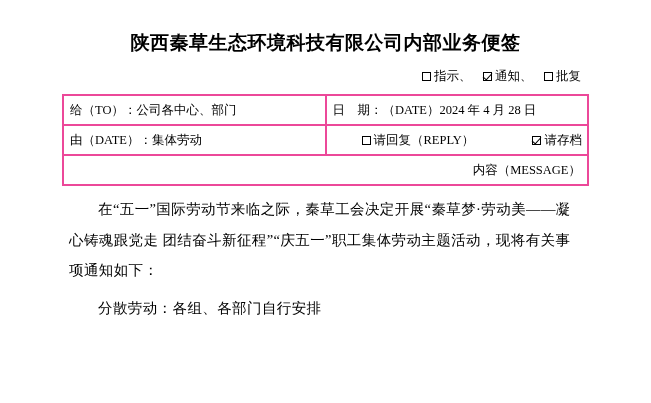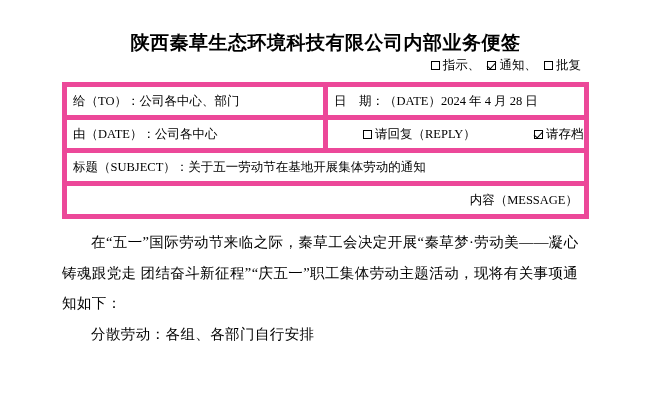--- a/index.html
+++ b/index.html
@@ -20,28 +20,30 @@
     height: 403px;
     box-sizing: border-box;
     padding: 0 62px;
   }
   .doc-title {
     text-align: center;
     font-size: 19px;
     font-weight: bold;
     letter-spacing: 0.5px;
     margin-top: 30px;
+    margin-bottom: 12px;
     white-space: nowrap;
   }
   .checkbox-rows {
     font-size: 12.5px;
     line-height: 1.55;
     text-align: right;
     padding-right: 8px;
     margin-bottom: 7px;
+    font-family: Liberation Mono, monospace;
   }
   .cb-row {
     white-space: nowrap;
   }
   .cb {
     display: inline-block;
     margin-left: 4px;
     white-space: nowrap;
   }
   .box {
@@ -65,39 +67,39 @@
     border-width: 0 1.4px 1.4px 0;
     transform: rotate(42deg);
   }
   table.form {
     width: 100%;
     border-collapse: collapse;
     table-layout: fixed;
     font-size: 12.5px;
   }
   table.form td {
-    border: 5px solid #ec4899;
+    border: 2px solid #ec4899;
     padding: 4px 6px;
     vertical-align: middle;
     height: 20px;
     white-space: nowrap;
     overflow: hidden;
   }
   .cell-left { width: 50%; }
   .cell-right { width: 50%; }
   .reply-cell span.cb { margin-left: 0; margin-right: 26px; padding-left: 29px; }
   .msg-label-row td { height: 18px; text-align: right; }
   .body-text {
     font-size: 14.5px;
     line-height: 2.1;
     margin-top: 8px;
     letter-spacing: 0.4px;
   }
   .body-text p {
-    margin: 0;
+    margin: 7px;
   }
   .indent2 { text-indent: 2em; }
 </style>
 </head>
 <body>
 
 <div class="page">
 
   <div class="doc-title">陕西秦草生态环境科技有限公司内部业务便签</div>
 
@@ -114,30 +116,25 @@
         <tr>
       <td class="cell-left">
         <span>给（TO）：</span><span>公司各中心、部门</span>
       </td>
       <td class="cell-right">
         <span>日　期：（DATE）</span><span>2024 年 4 月 28 日</span>
       </td>
     </tr>
     <tr>
       <td class="cell-left">
-        <span>由（DATE）：</span><span>公司各中心</span>
+        <span>由（DATE）：</span><span>集体劳动</span>
       </td>
       <td class="cell-right reply-cell">
         <span class="cb"><span class="box"></span><span>请回复（REPLY）</span></span>
         <span class="cb"><span class="box checked"></span><span>请存档（REPLY）</span></span>
-      </td>
-    </tr>
-    <tr>
-      <td colspan="2">
-        <span>标题（SUBJECT）：</span><span>关于五一劳动节在基地开展集体劳动的通知</span>
       </td>
     </tr>
     <tr class="msg-label-row">
       <td colspan="2">内容（MESSAGE）</td>
     </tr>
   </tbody>
     </table>
 
   <div class="body-text">
     <p class="indent2">在“五一”国际劳动节来临之际，秦草工会决定开展“秦草梦·劳动美——凝心铸魂跟党走 团结奋斗新征程”“庆五一”职工集体劳动主题活动，现将有关事项通知如下：</p>

